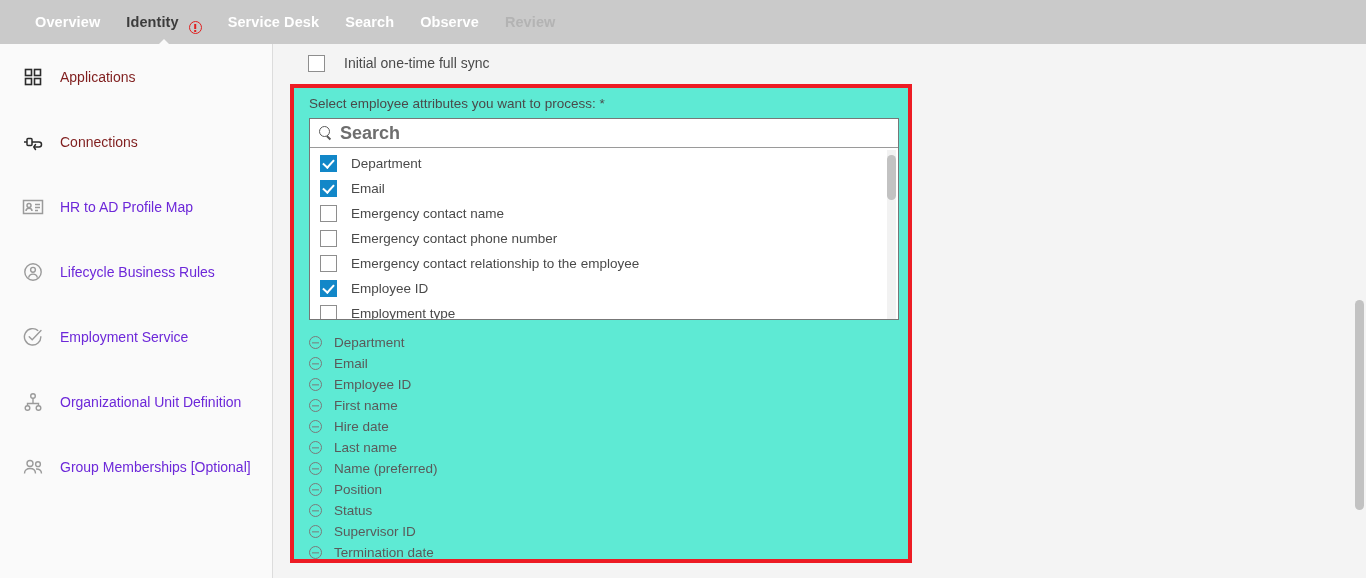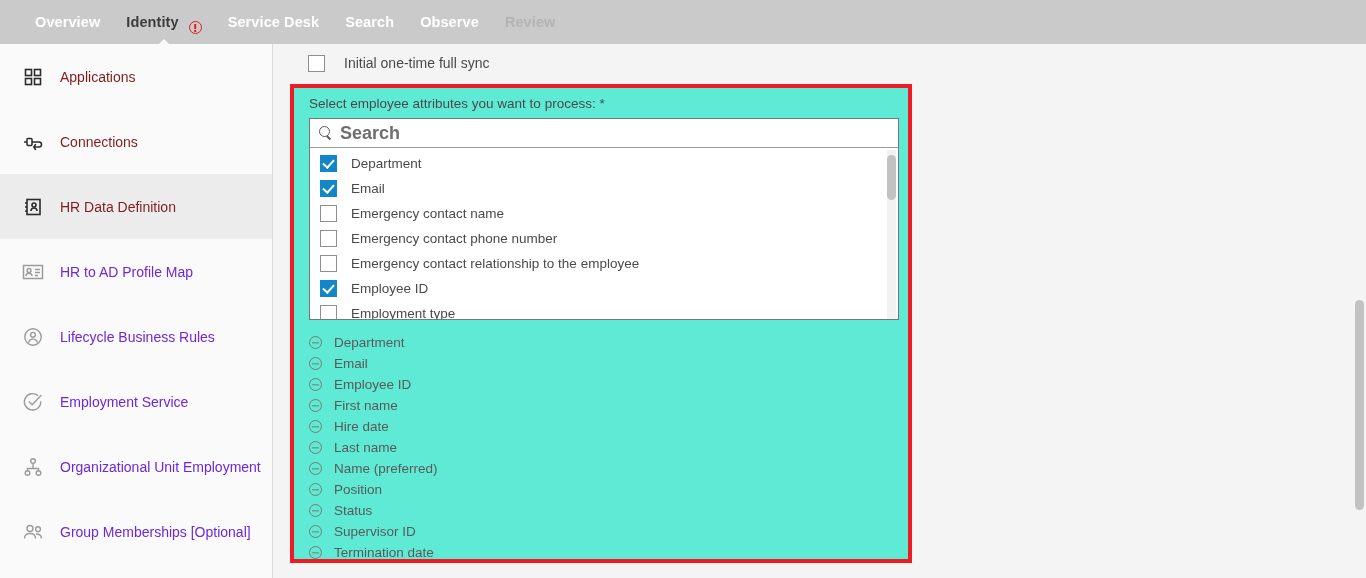--- a/index.html
+++ b/index.html
@@ -354,31 +354,20 @@
       <span class="side-icon">
         <svg width="22" height="20" viewBox="0 0 22 20" fill="none" stroke="currentColor" stroke-width="1.5">
           <path d="M2 10h3"></path>
           <rect x="5" y="6.5" width="5" height="7" rx="1"></rect>
           <path d="M10 10h7a2.5 2.5 0 0 1 0 5h-5"></path>
           <path d="M13.5 12.5L11.8 15l1.7 2.5" stroke-linecap="round"></path>
         </svg>
       </span>
       <span class="side-label">Connections</span>
     </div>
-    <div class="side-item selected">
-      <span class="side-icon">
-        <svg width="20" height="20" viewBox="0 0 20 20" fill="none" stroke="currentColor" stroke-width="1.6">
-          <rect x="4" y="2.5" width="13" height="15"></rect>
-          <path d="M2 6h2M2 10h2M2 14h2"></path>
-          <circle cx="11" cy="8" r="2"></circle>
-          <path d="M8 14c0-2 1.4-3 3-3s3 1 3 3"></path>
-        </svg>
-      </span>
-      <span class="side-label">HR Data Definition</span>
-    </div>
     <div class="side-item dim">
       <span class="side-icon">
         <svg width="22" height="18" viewBox="0 0 22 18" fill="none" stroke="currentColor" stroke-width="1.5">
           <rect x="1.5" y="2.5" width="19" height="13"></rect>
           <circle cx="7" cy="7.5" r="2"></circle>
           <path d="M4 13c0-1.8 1.3-2.8 3-2.8s3 1 3 2.8"></path>
           <path d="M13 6.5h5M13 9.5h5M13 12.5h3"></path>
         </svg>
       </span>
       <span class="side-label">HR to AD Profile Map</span>
@@ -404,21 +393,21 @@
     </div>
     <div class="side-item dim">
       <span class="side-icon">
         <svg width="20" height="20" viewBox="0 0 20 20" fill="none" stroke="currentColor" stroke-width="1.4">
           <circle cx="10" cy="4" r="2.3"></circle>
           <circle cx="4.5" cy="16" r="2.3"></circle>
           <circle cx="15.5" cy="16" r="2.3"></circle>
           <path d="M10 6.3v3.4M4.5 13.7v-2.2h11v2.2M10 9.7v1.8"></path>
         </svg>
       </span>
-      <span class="side-label">Organizational Unit Employment</span>
+      <span class="side-label">Organizational Unit Definition</span>
     </div>
     <div class="side-item dim">
       <span class="side-icon">
         <svg width="22" height="20" viewBox="0 0 22 20" fill="none" stroke="currentColor" stroke-width="1.4">
           <circle cx="8" cy="6.5" r="3"></circle>
           <path d="M2.5 16.5c0-3.2 2.4-5 5.5-5s5.5 1.8 5.5 5"></path>
           <circle cx="16" cy="7.2" r="2.4"></circle>
           <path d="M14 12c2.8-.3 5.5 1.2 5.5 4.5"></path>
         </svg>
       </span>

